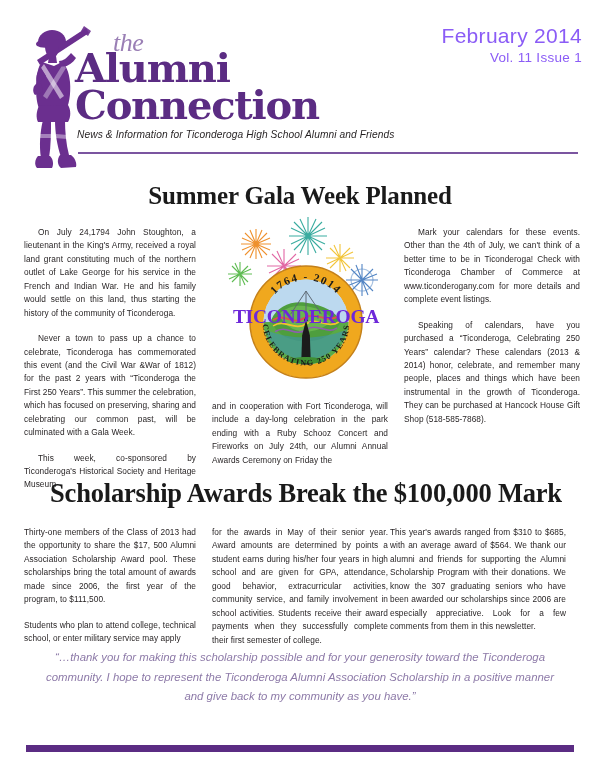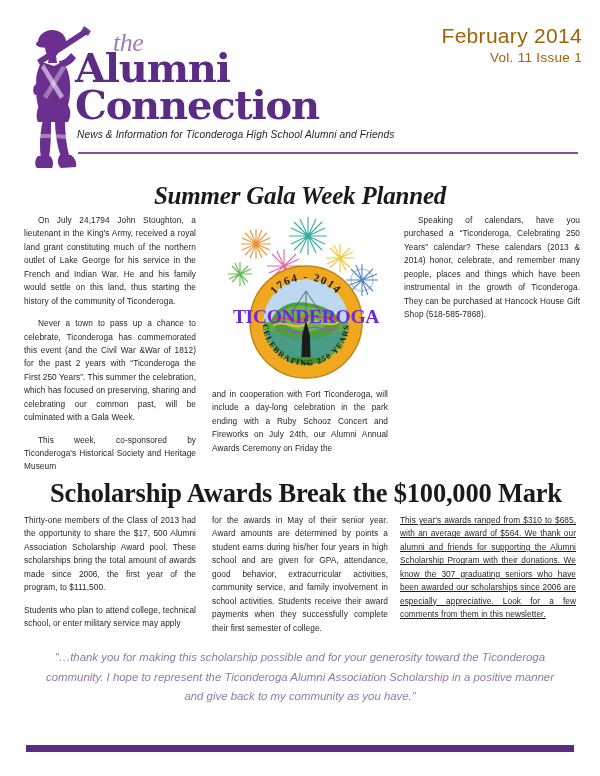--- a/index.html
+++ b/index.html
@@ -82,21 +82,21 @@
     width: 500px;
     height: 2px;
     background: #7b55a0;
   }
 
   .issue-info {
     position: absolute;
     right: 18px;
     top: 24px;
     text-align: right;
-    color: #a16207;
+    color: #8b5cf6;
   }
   .issue-date {
     font-size: 21px;
     letter-spacing: 0.3px;
     line-height: 1.15;
   }
   .issue-vol {
     font-size: 13.5px;
     letter-spacing: 0.3px;
     margin-top: 2px;
@@ -107,50 +107,49 @@
     font-family: "Liberation Serif", serif;
     font-weight: 700;
     text-align: center;
     color: #1a1a1a;
     letter-spacing: -0.2px;
   }
   .headline-1 {
     position: absolute;
     left: 0; top: 182px; width: 600px;
     font-size: 25px;
-    font-style: italic;
   }
   .headline-2 {
     position: absolute;
     left: 0; top: 478px; width: 556px;
     font-size: 26.5px;
     margin-left: 28px;
   }
 
   
   .col {
     position: absolute;
     font-size: 8.3px;
     line-height: 1.62;
     text-align: justify;
     color: #231f20;
     letter-spacing: 0.05px;
   }
-  .col p { margin: 0 0 9px 0; text-indent: 14px; }
+  .col p { margin: 12px 0 9px 0; text-indent: 14px; }
   .col p.noind { text-indent: 0; }
 
   
   #a1c1 { left: 24px;  top: 214px; width: 172px; }
   #a1c2 { left: 212px; top: 388px; width: 176px; }
   #a1c3 { left: 404px; top: 214px; width: 176px; }
 
   
   #a2c1 { left: 24px;  top: 514px; width: 172px; }
   #a2c2 { left: 212px; top: 514px; width: 176px; }
-  #a2c3 { left: 400px; top: 514px; width: 176px; text-decoration: underline; }
+  #a2c3 { left: 390px; top: 514px; width: 176px; }
 
   
   .seal-wrap {
     position: absolute;
     left: 222px;
     top: 208px;
     width: 168px;
     height: 176px;
   }
   .fireworks { position: absolute; inset: 0; }
@@ -262,20 +261,21 @@
     <p>On   July  24,1794  John  Stoughton,  a lieutenant  in  the  King's  Army,  received  a royal  land  grant  constituting  much  of  the northern outlet of Lake George for his service in the French and Indian War.   He and his family would settle on this land, thus starting the history of the community of Ticonderoga.</p>
     <p>Never  a  town  to  pass  up  a  chance  to celebrate, Ticonderoga has commemorated this event (and the Civil War &amp;War of 1812) for  the  past  2  years  with “Ticonderoga the First 250 Years”.  This summer the celebration, which  has  focused  on  preserving,  sharing and  celebrating  our  common  past,  will  be culminated with a Gala Week.</p>
     <p>This week, co-sponsored by Ticonderoga's Historical  Society  and  Heritage  Museum</p>
   </div>
 
   <div class="col" id="a1c2">
     <p class="noind">and in cooperation with Fort Ticonderoga, will  include  a  day-long  celebration  in  the park  ending  with  a  Ruby  Schooz  Concert and  Fireworks  on  July  24th,  our  Alumni Annual  Awards  Ceremony  on  Friday  the</p>
   </div>
 
   <div class="col" id="a1c3">
+    <p>Mark  your  calendars  for  these  events. Other than the 4th of July, we can't think of a  better  time  to  be  in  Ticonderoga!   Check with  Ticonderoga  Chamber  of  Commerce  at www.ticonderogany.com for more details and complete event listings.</p>
     <p>Speaking  of  calendars,  have  you purchased  a  “Ticonderoga,  Celebrating  250 Years” calendar? These calendars (2013 &amp; 2014) honor, celebrate, and remember many people,  places  and  things  which  have  been instrumental  in  the  growth  of  Ticonderoga. They  can  be  purchased  at  Hancock  House Gift Shop (518-585-7868).</p>
   </div>
 
   <div class="seal-wrap">
 
     <svg class="fireworks" viewBox="0 0 168 176">
       <g stroke-width="1.1" fill="none" opacity="0.95">
 
         <g stroke="#ee8b22" transform="translate(34,36)">
           <path d="M0 -15 L0 15 M-15 0 L15 0 M-11 -11 L11 11 M11 -11 L-11 11 M-6 -14 L6 14 M14 -6 L-14 6 M6 -14 L-6 14 M-14 -6 L14 6"></path>

